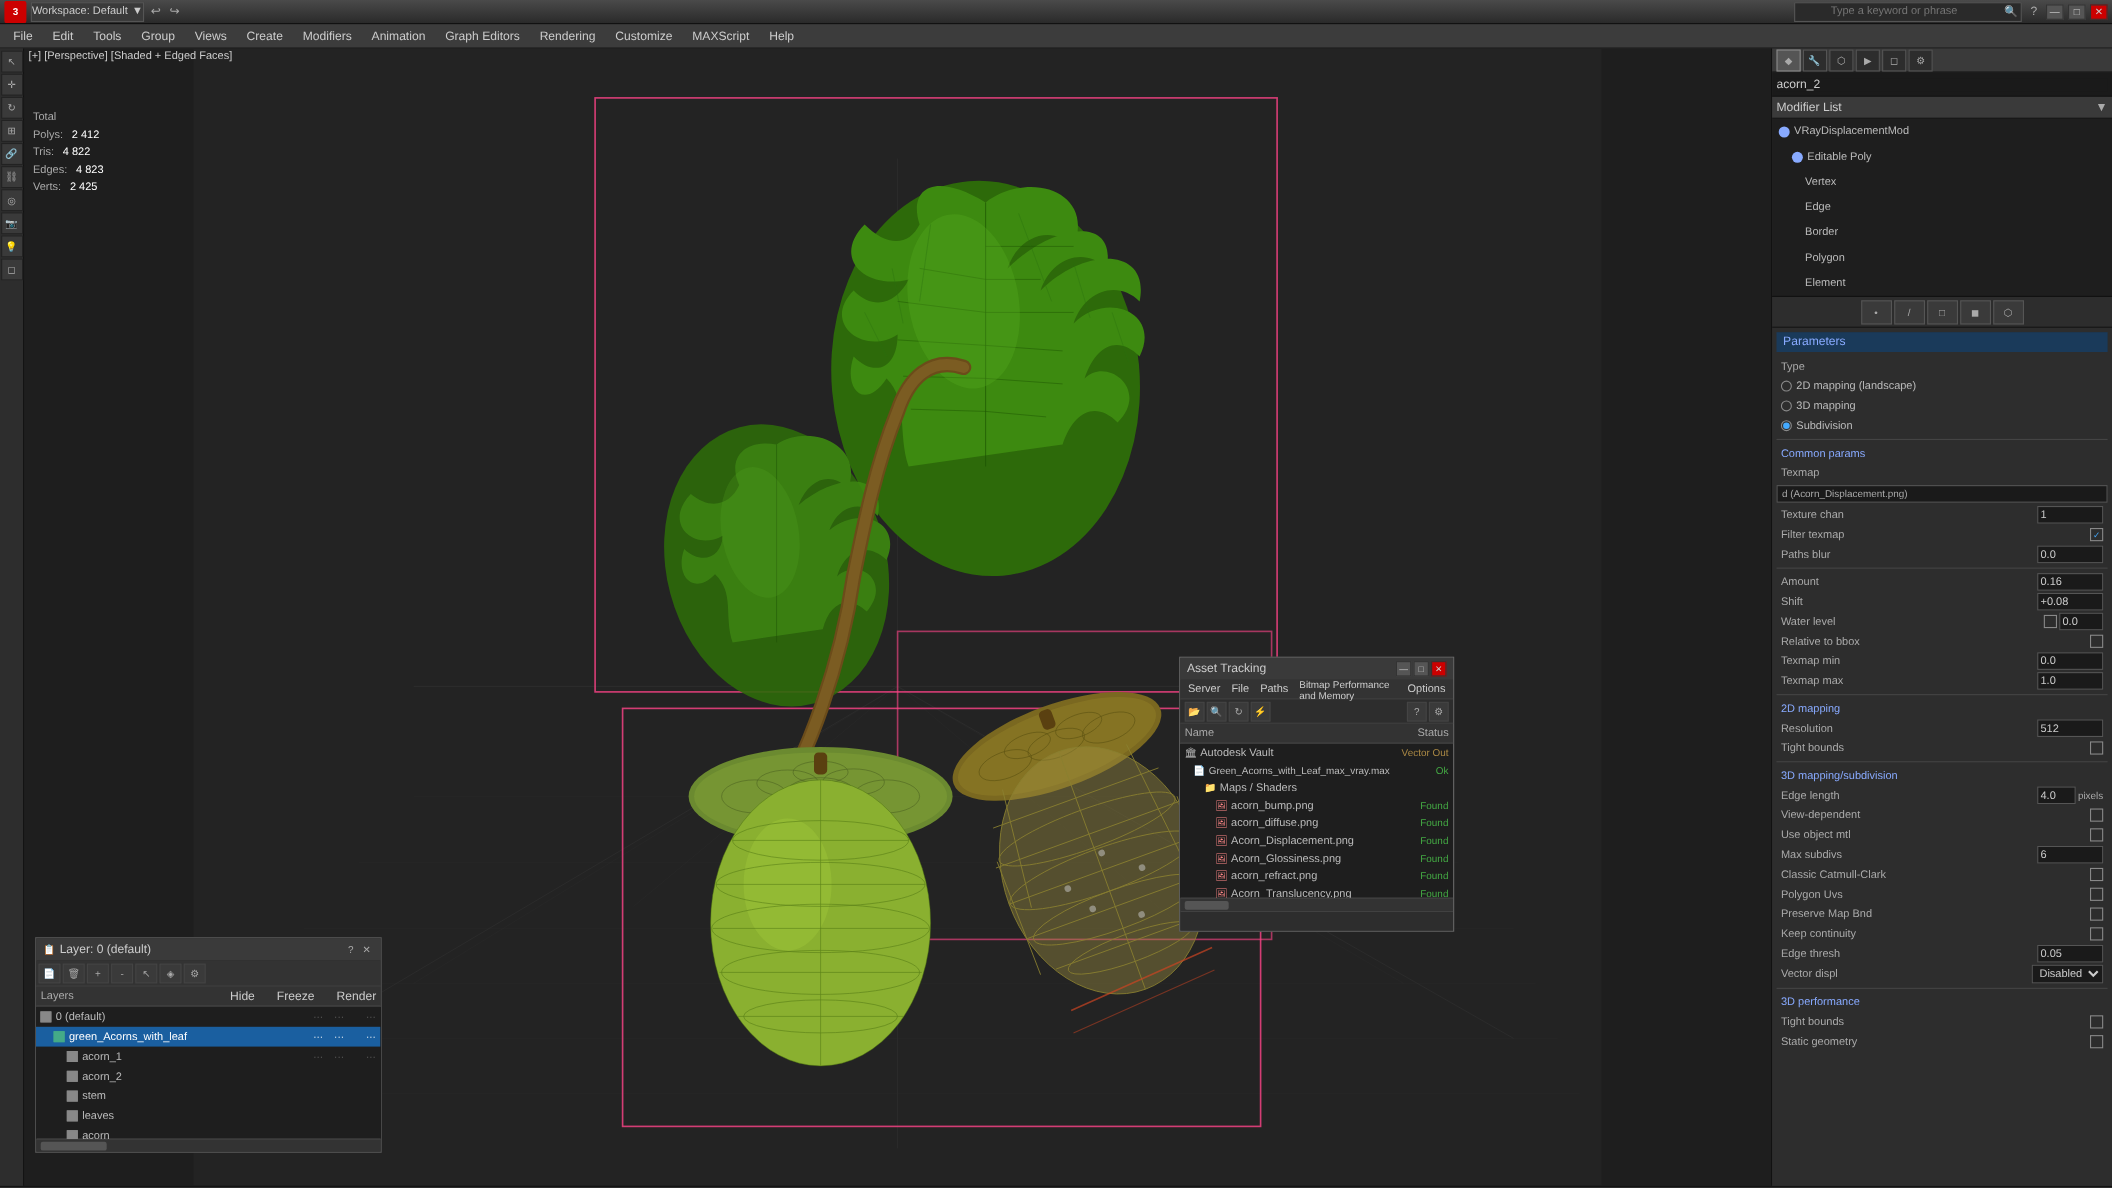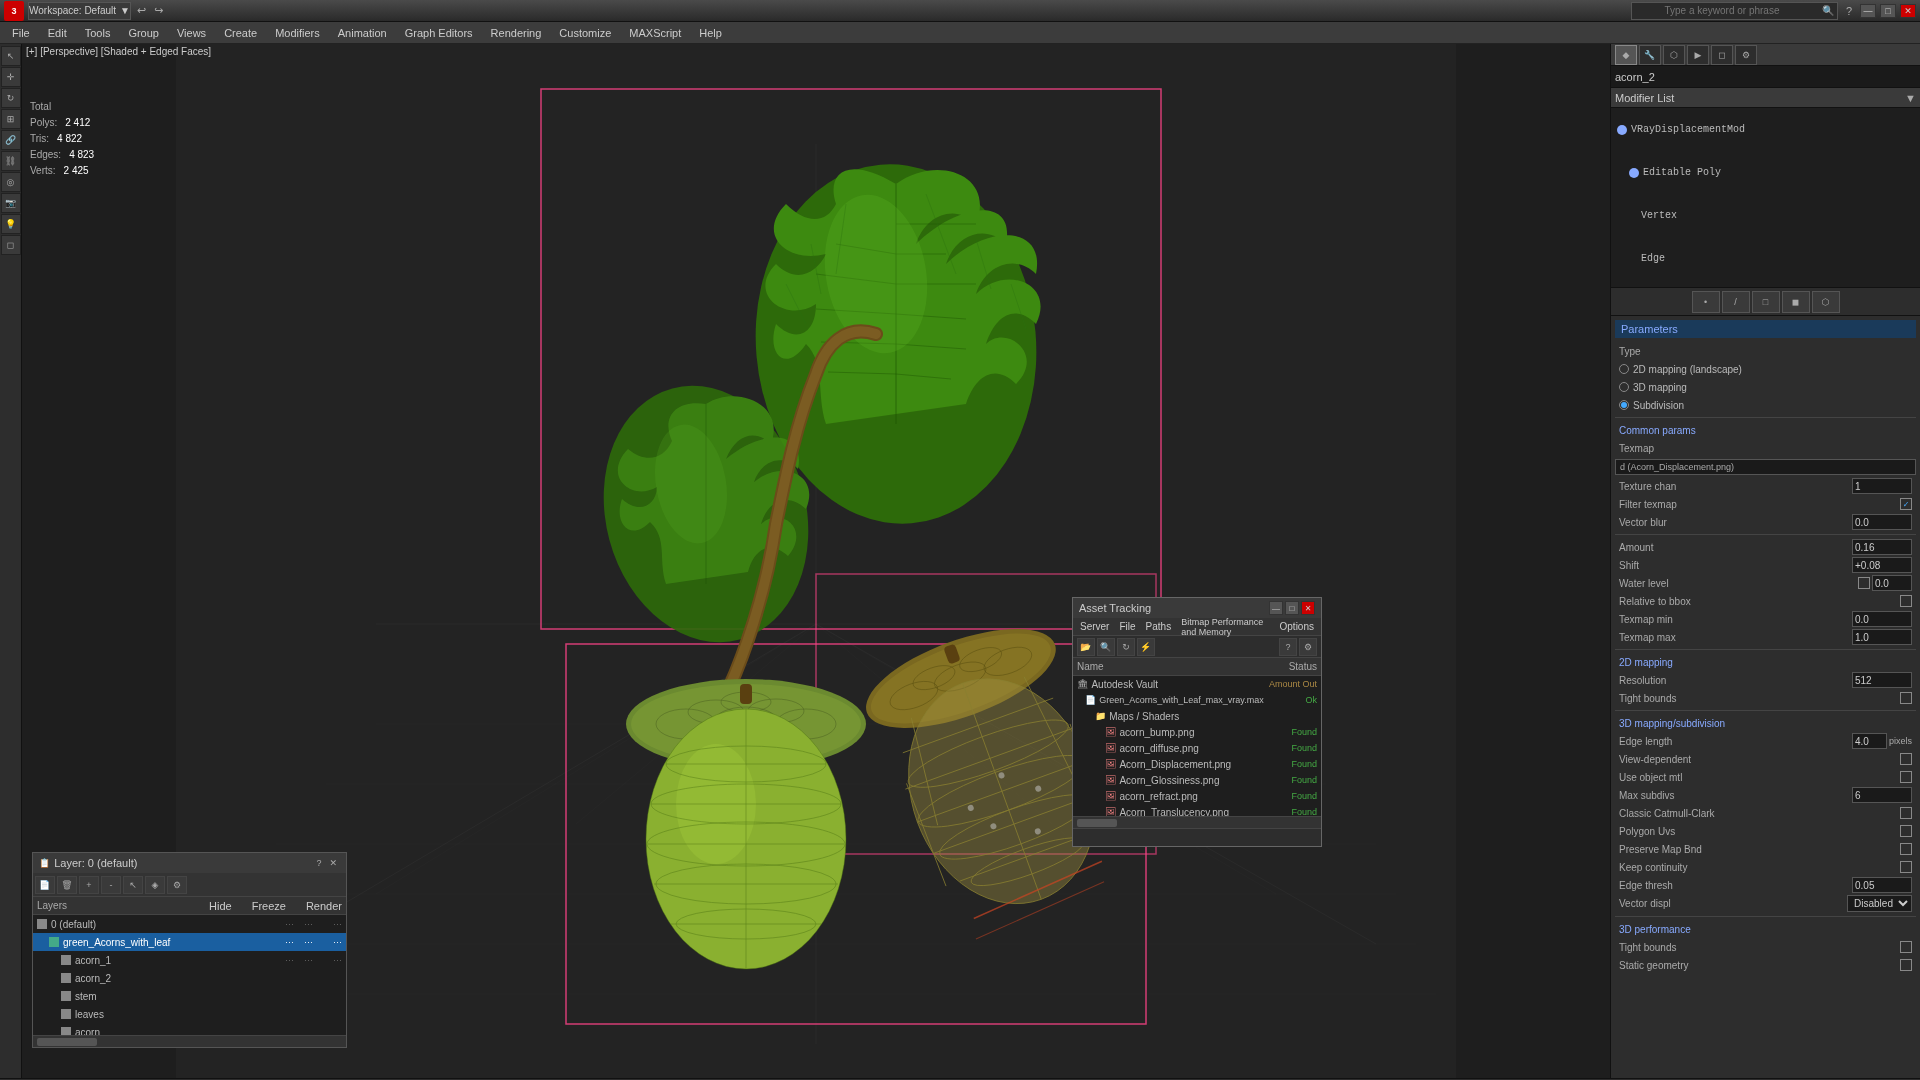--- a/index.html
+++ b/index.html
@@ -50,21 +50,21 @@
     
     #obj-name-field { height: 22px; background: #1a1a1a; border-bottom: 1px solid #111; display: flex; align-items: center; padding: 0 4px; }
     #obj-name-input { background: #1a1a1a; border: none; color: #ccc; font-size: 11px; width: 100%; outline: none; }
 
     
     #modifier-list-header { height: 20px; background: #3a3a3a; border-bottom: 1px solid #111; display: flex; align-items: center; justify-content: space-between; padding: 0 4px; }
     .section-title { color: #ccc; font-size: 11px; }
 
     
     #modifier-stack { background: #1e1e1e; border-bottom: 1px solid #111; max-height: 180px; overflow-y: auto; }
-    .modifier-item { display: flex; align-items: center; padding: 16px 6px; cursor: pointer; font-size: 10px; color: #bbb; font-family: Liberation Mono, monospace; }
+    .modifier-item { display: flex; align-items: center; padding: 6px 6px; cursor: pointer; font-size: 10px; color: #bbb; }
     .modifier-item-indent { margin-left: 12px; }
     .modifier-item-indent2 { margin-left: 24px; }
     .mod-light { width: 10px; height: 10px; background: #888; border-radius: 50%; margin-right: 4px; }
 
     
     #subobj-toolbar { height: 28px; background: #2d2d2d; border-bottom: 1px solid #111; display: flex; align-items: center; justify-content: center; gap: 2px; padding: 0 4px; }
     .subobj-btn { width: 28px; height: 22px; background: #3a3a3a; border: 1px solid #555; display: flex; align-items: center; justify-content: center; cursor: pointer; font-size: 9px; color: #aaa; }
 
     
     #params-section { background: #2d2d2d; flex: 1; overflow-y: auto; padding: 4px; }
@@ -459,21 +459,21 @@
         </div>
       </div>
       <div id="ap-table-header">
         <span class="ap-th">Name</span>
         <span class="ap-th-status">Status</span>
       </div>
       <div id="ap-table-body">
         <div class="ap-row">
           <span style="margin-right:3px;font-size:9px;">🏛</span>
           <span>Autodesk Vault</span>
-          <span class="ap-status logged-out">Amount Out</span>
+          <span class="ap-status logged-out">Vector Out</span>
         </div>
         <div class="ap-row ap-row-indent">
           <span style="margin-right:3px;font-size:9px;">📄</span>
           <span style="font-size:9px;">Green_Acorns_with_Leaf_max_vray.max</span>
           <span class="ap-status ok">Ok</span>
         </div>
         <div class="ap-row ap-row-indent2">
           <span style="margin-right:3px;font-size:9px;">📁</span>
           <span>Maps / Shaders</span>
         </div>
@@ -603,21 +603,21 @@
         <span class="param-label">Texture chan</span>
         <input type="text" class="param-input" value="1" style="">
       </div>
 
       <div class="param-row">
         <span class="param-label">Filter texmap</span>
         <div class="checkbox checked"></div>
       </div>
 
       <div class="param-row">
-        <span class="param-label">Vector blur</span>
+        <span class="param-label">Paths blur</span>
         <input type="text" class="param-input" value="0.0" style="">
       </div>
 
       <div class="divider"></div>
 
       <div class="param-row">
         <span class="param-label">Amount</span>
         <input type="text" class="param-input" value="0.16" style="">
       </div>
 

